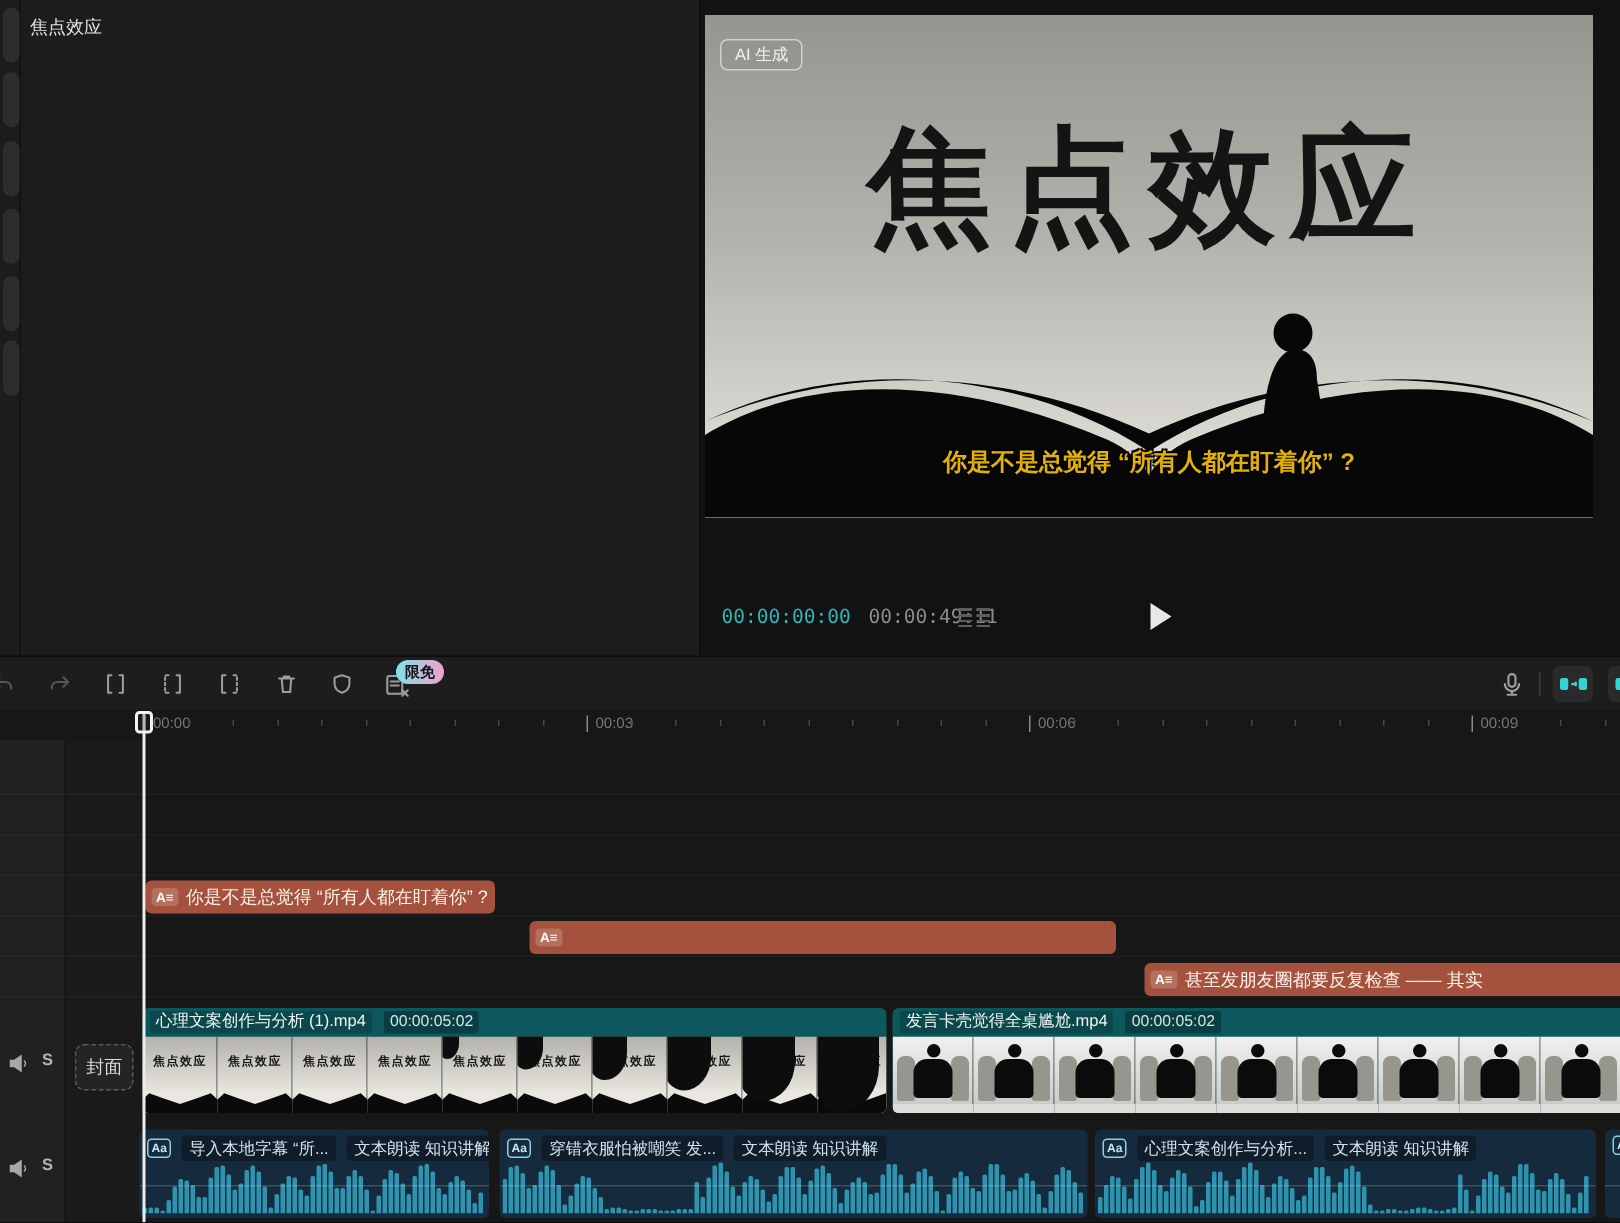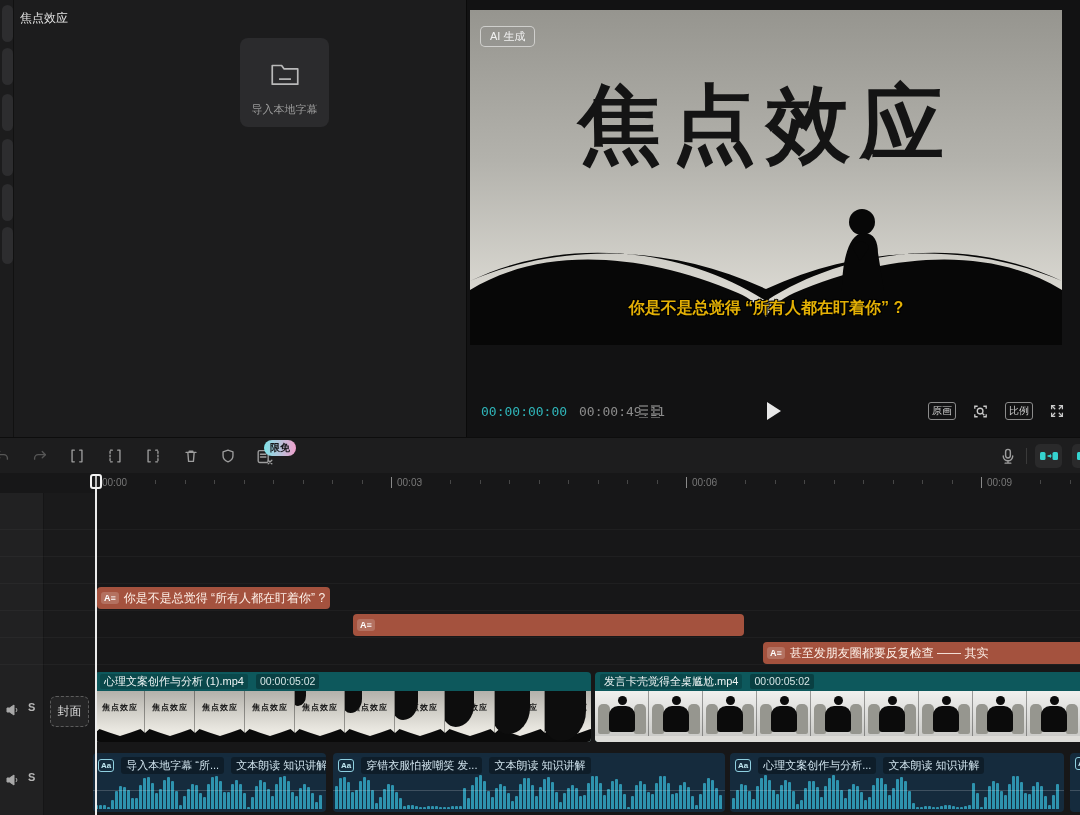--- a/index.html
+++ b/index.html
@@ -117,29 +117,20 @@
         <div class="strip-item" style="top: 48px;"></div>
         <div class="strip-item" style="top: 94px;"></div>
         <div class="strip-item" style="top: 139px;"></div>
         <div class="strip-item" style="top: 184px;"></div>
         <div class="strip-item" style="top: 227px;"></div>
       </div>
     <div id="panel-title" class="abs">焦点效应</div>
 
 
 
-    <div class="card" style="left:240px;">
-      <div class="c-icon" style="top:22px;">
-        <svg width="34" height="28" viewBox="0 0 40 32" fill="none" stroke="#b9b9b9" stroke-width="2" stroke-linejoin="round">
-          <path d="M5 6 h11 l3 4 h16 v18 H5 Z"></path>
-          <path d="M13 22 h14"></path>
-        </svg>
-      </div>
-      <div class="bot-label">导入本地字幕</div>
-    </div>
   </div>
 
   <div id="preview-panel" class="abs">
     <div id="video" class="abs">
       <div id="ai-badge" class="abs">AI 生成</div>
       <div id="video-title" class="abs">焦点效应</div>
       <svg class="abs" style="left:0;bottom:0;" width="592" height="150" viewBox="0 0 592 150">
         <path d="M0,95 C70,52 170,56 268,98 C282,104 292,114 296,122 C300,114 310,104 324,98 C422,56 522,52 592,95 L592,150 L0,150 Z" fill="#070707"></path>
         <path d="M0,86 C90,42 210,50 296,106 C382,50 502,42 592,86 C508,50 400,46 296,94 C192,46 84,50 0,86 Z" fill="#070707"></path>
         <g fill="#070707">
@@ -152,33 +143,20 @@
     </div>
 
     <div id="controls" class="abs">
       <div id="cur-time">00:00:00:00</div>
       <div id="tot-time">00:00:49:11</div>
       <div class="lines-icon">
           <div></div>
           <div></div>
         </div>
       <div id="play-btn"></div>
-      <div id="ctrl-right">
-        <span class="mini-chip">原画</span>
-        <svg class="ctl-svg" width="19" height="19" viewBox="0 0 20 20">
-          <path d="M4 7 V4.5 H7 M13 4.5 H16 V7 M16 13 V15.5 H13 M7 15.5 H4 V13"></path>
-          <circle cx="9.6" cy="9.6" r="3"></circle>
-            <path d="M11.9 11.9 L14 14"></path>
-        </svg>
-        <span class="mini-chip">比例</span>
-        <svg class="ctl-svg" width="18" height="18" viewBox="0 0 20 20">
-          <path d="M4 8 V4 h4 M12 4 h4 v4 M16 12 v4 h-4 M8 16 H4 v-4"></path>
-          <path d="M4.5 4.5 l3.5 3.5 M15.5 4.5 L12 8 M15.5 15.5 L12 12 M4.5 15.5 L8 12"></path>
-        </svg>
-      </div>
     </div>
   </div>
 
   <div id="toolbar" class="abs">
     <div class="tb-icon disabled" style="left:-7px;">
       <svg width="18" height="18" viewBox="0 0 20 20">
           <path d="M7.5 5 L4 8.5 L7.5 12"></path>
           <path d="M4 8.5 H12 a4 4 0 0 1 4 4 V13.5"></path>
         </svg>
     </div>

